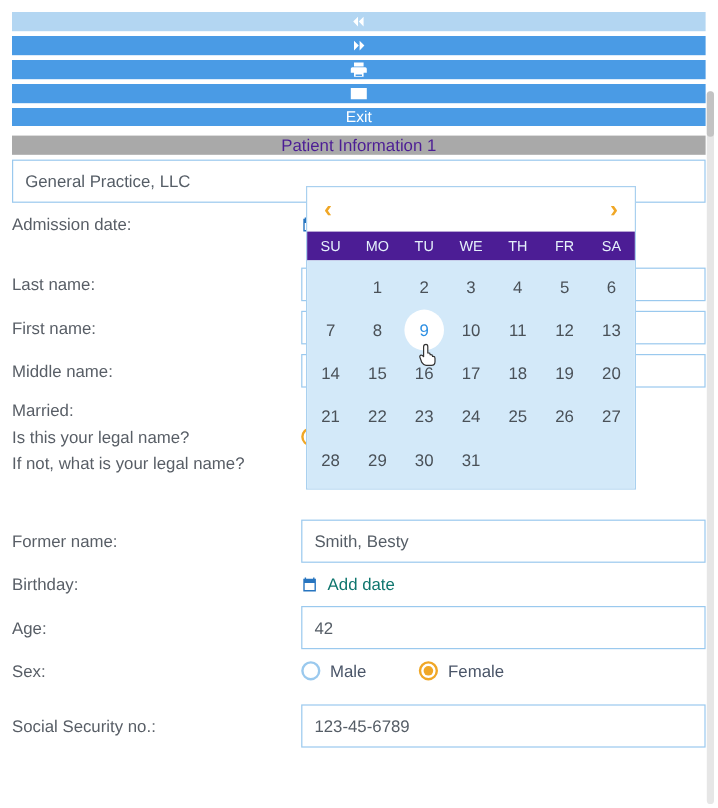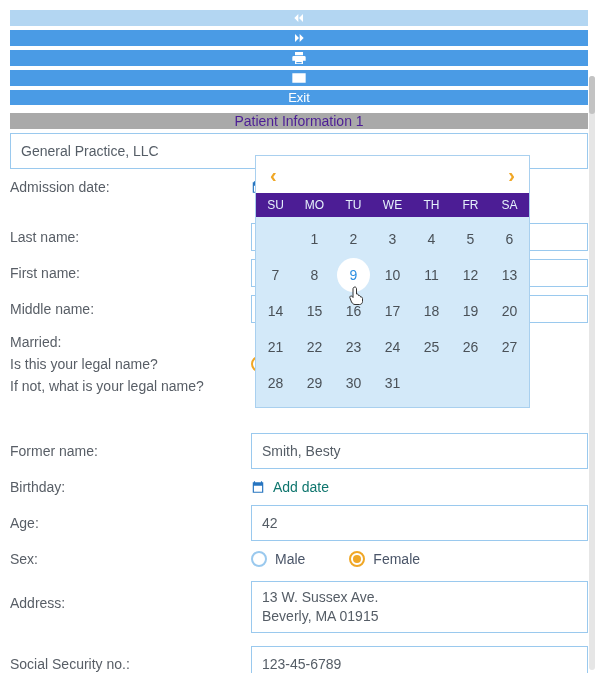--- a/index.html
+++ b/index.html
@@ -300,27 +300,20 @@
         <div class="radio-item">
           <span class="radio-outer">
               <span class="radio-inner"></span>
             </span>
           <span>Female</span>
         </div>
       </div>
     </div>
   </div>
 
-  <div class="row" style="align-items:flex-start; padding-top:4px; min-height:58px;">
-    <div class="label" style="padding-top:14px">Address:</div>
-    <div class="value-cell">
-      <textarea class="textarea" id="addr-ta" style="">13 W. Sussex Ave.
-Beverly, MA 01915</textarea>
-    </div>
-  </div>
 
   <div style="height:10px"></div>
 
   <div class="row">
     <div class="label">Social Security no.:</div>
     <div class="value-cell">
       <input class="text-input" value="123-45-6789" style="">
     </div>
   </div>
 

